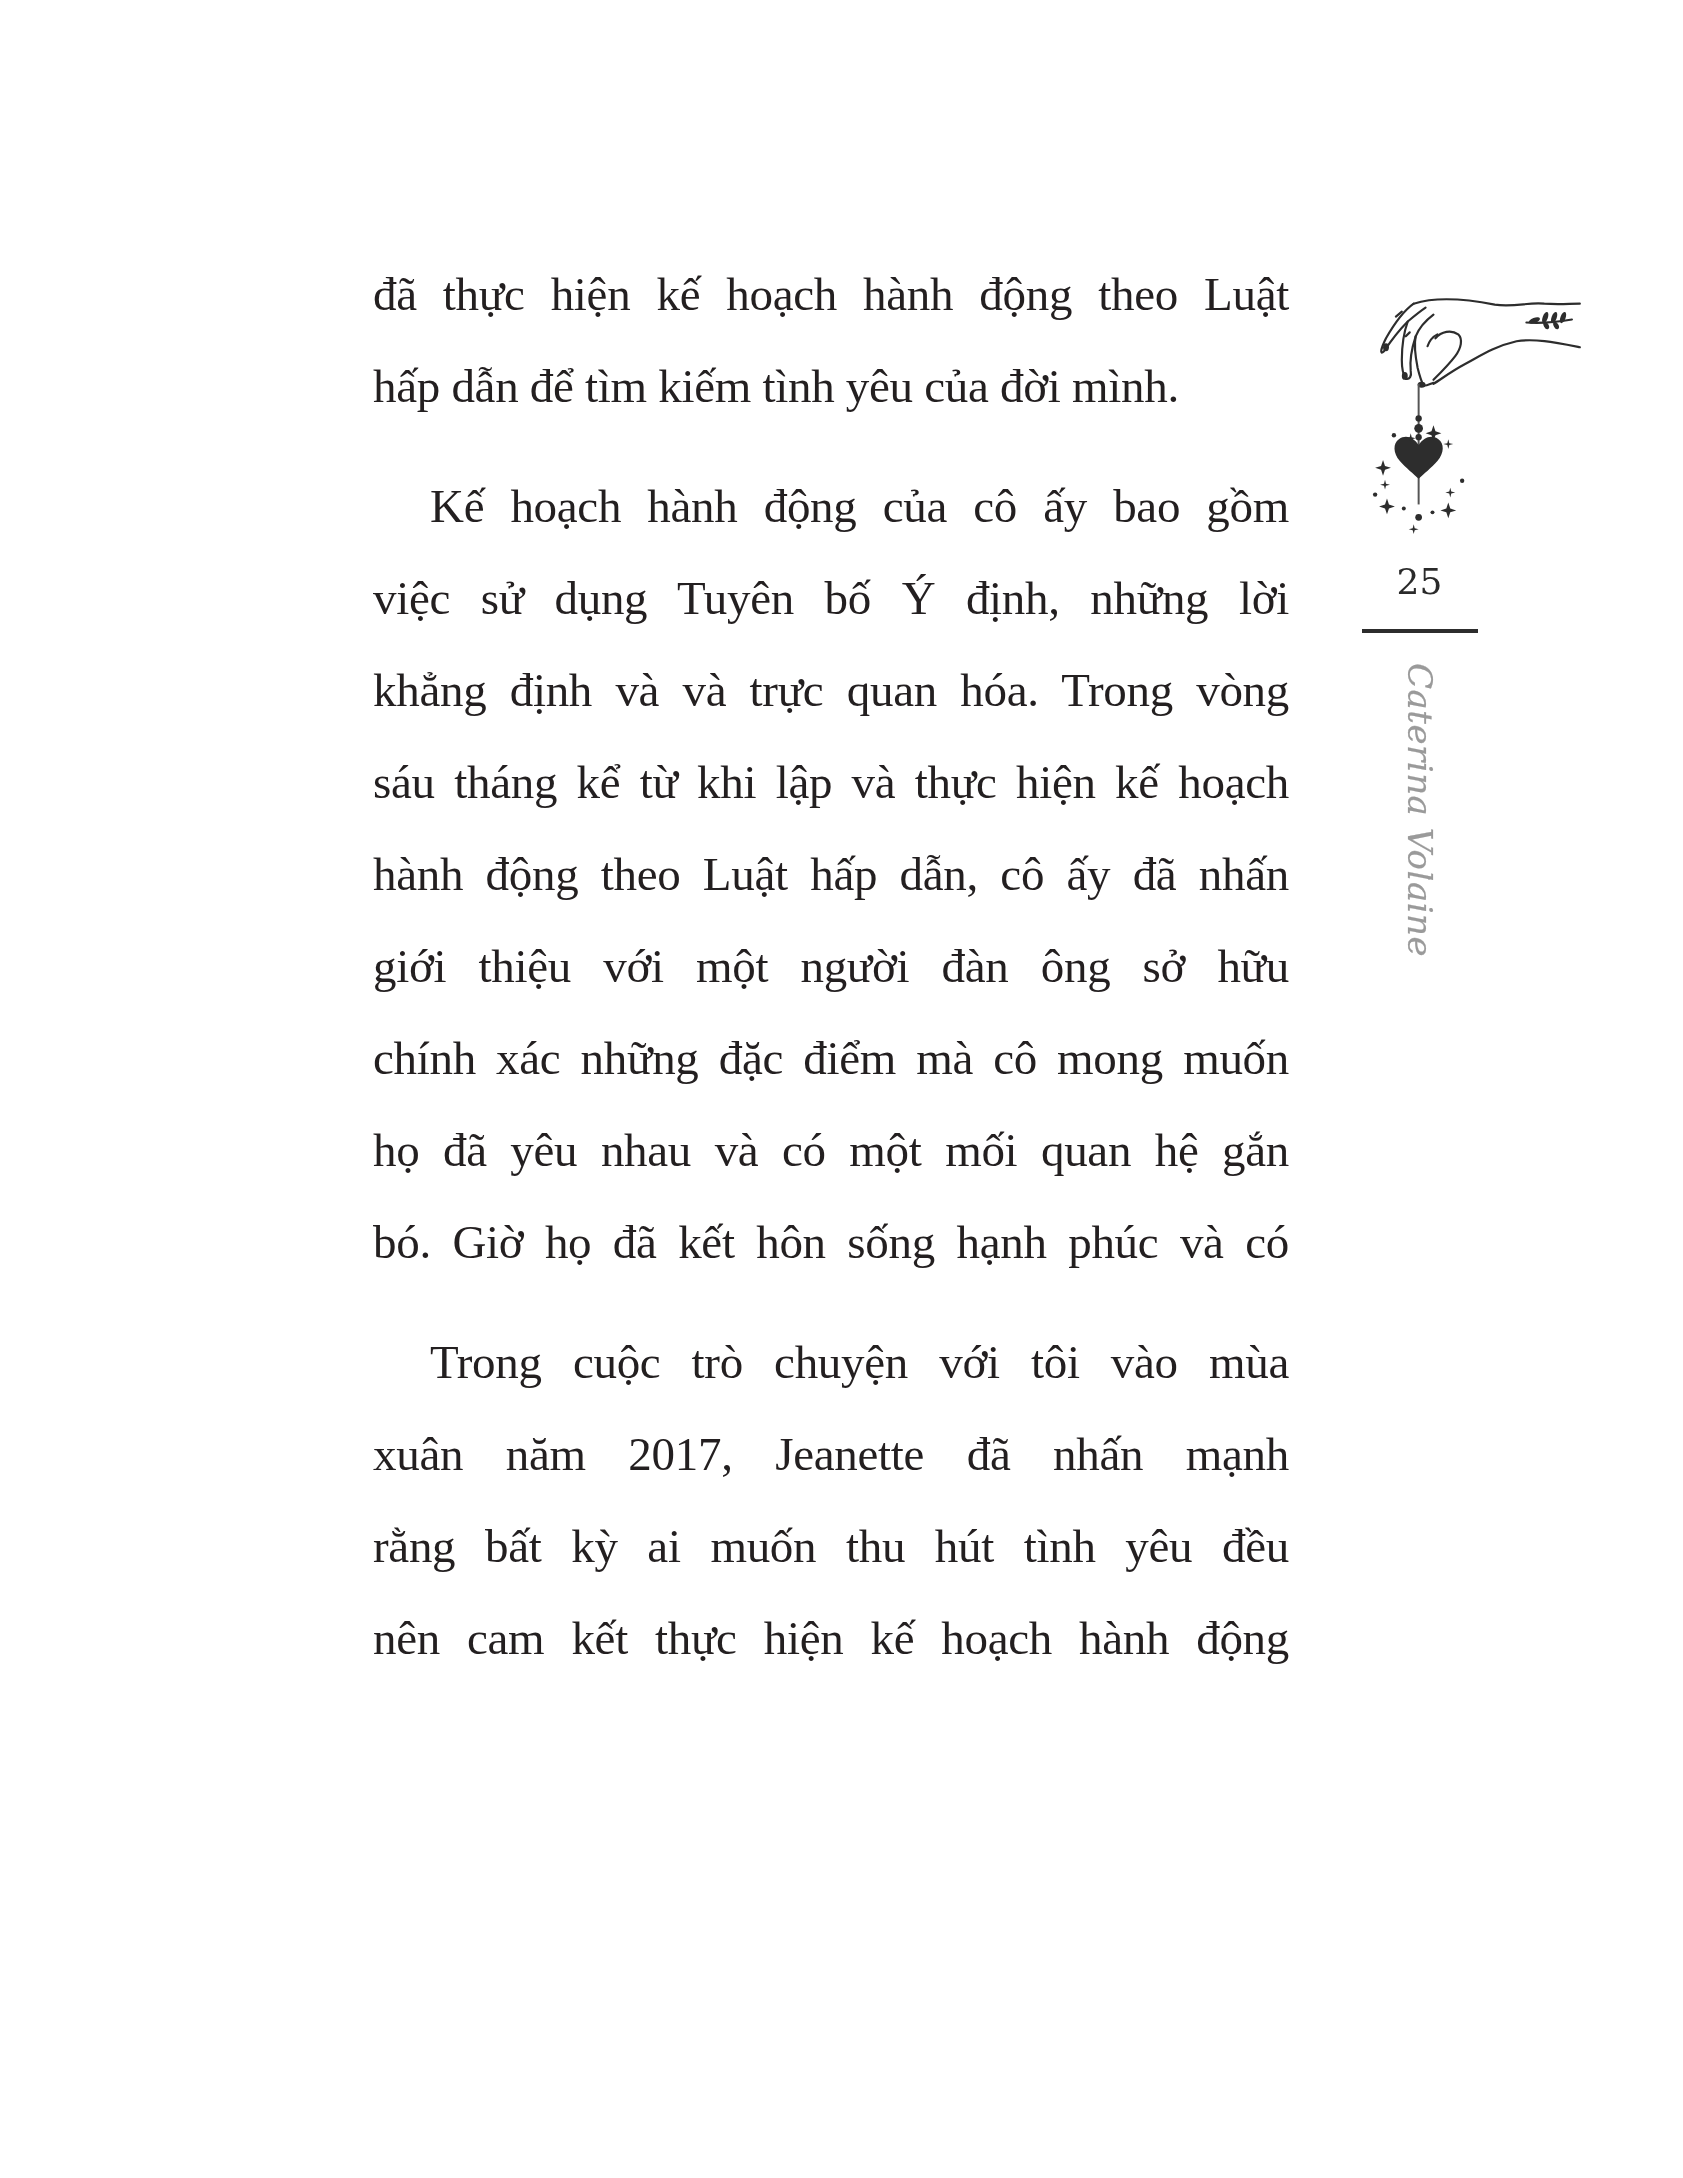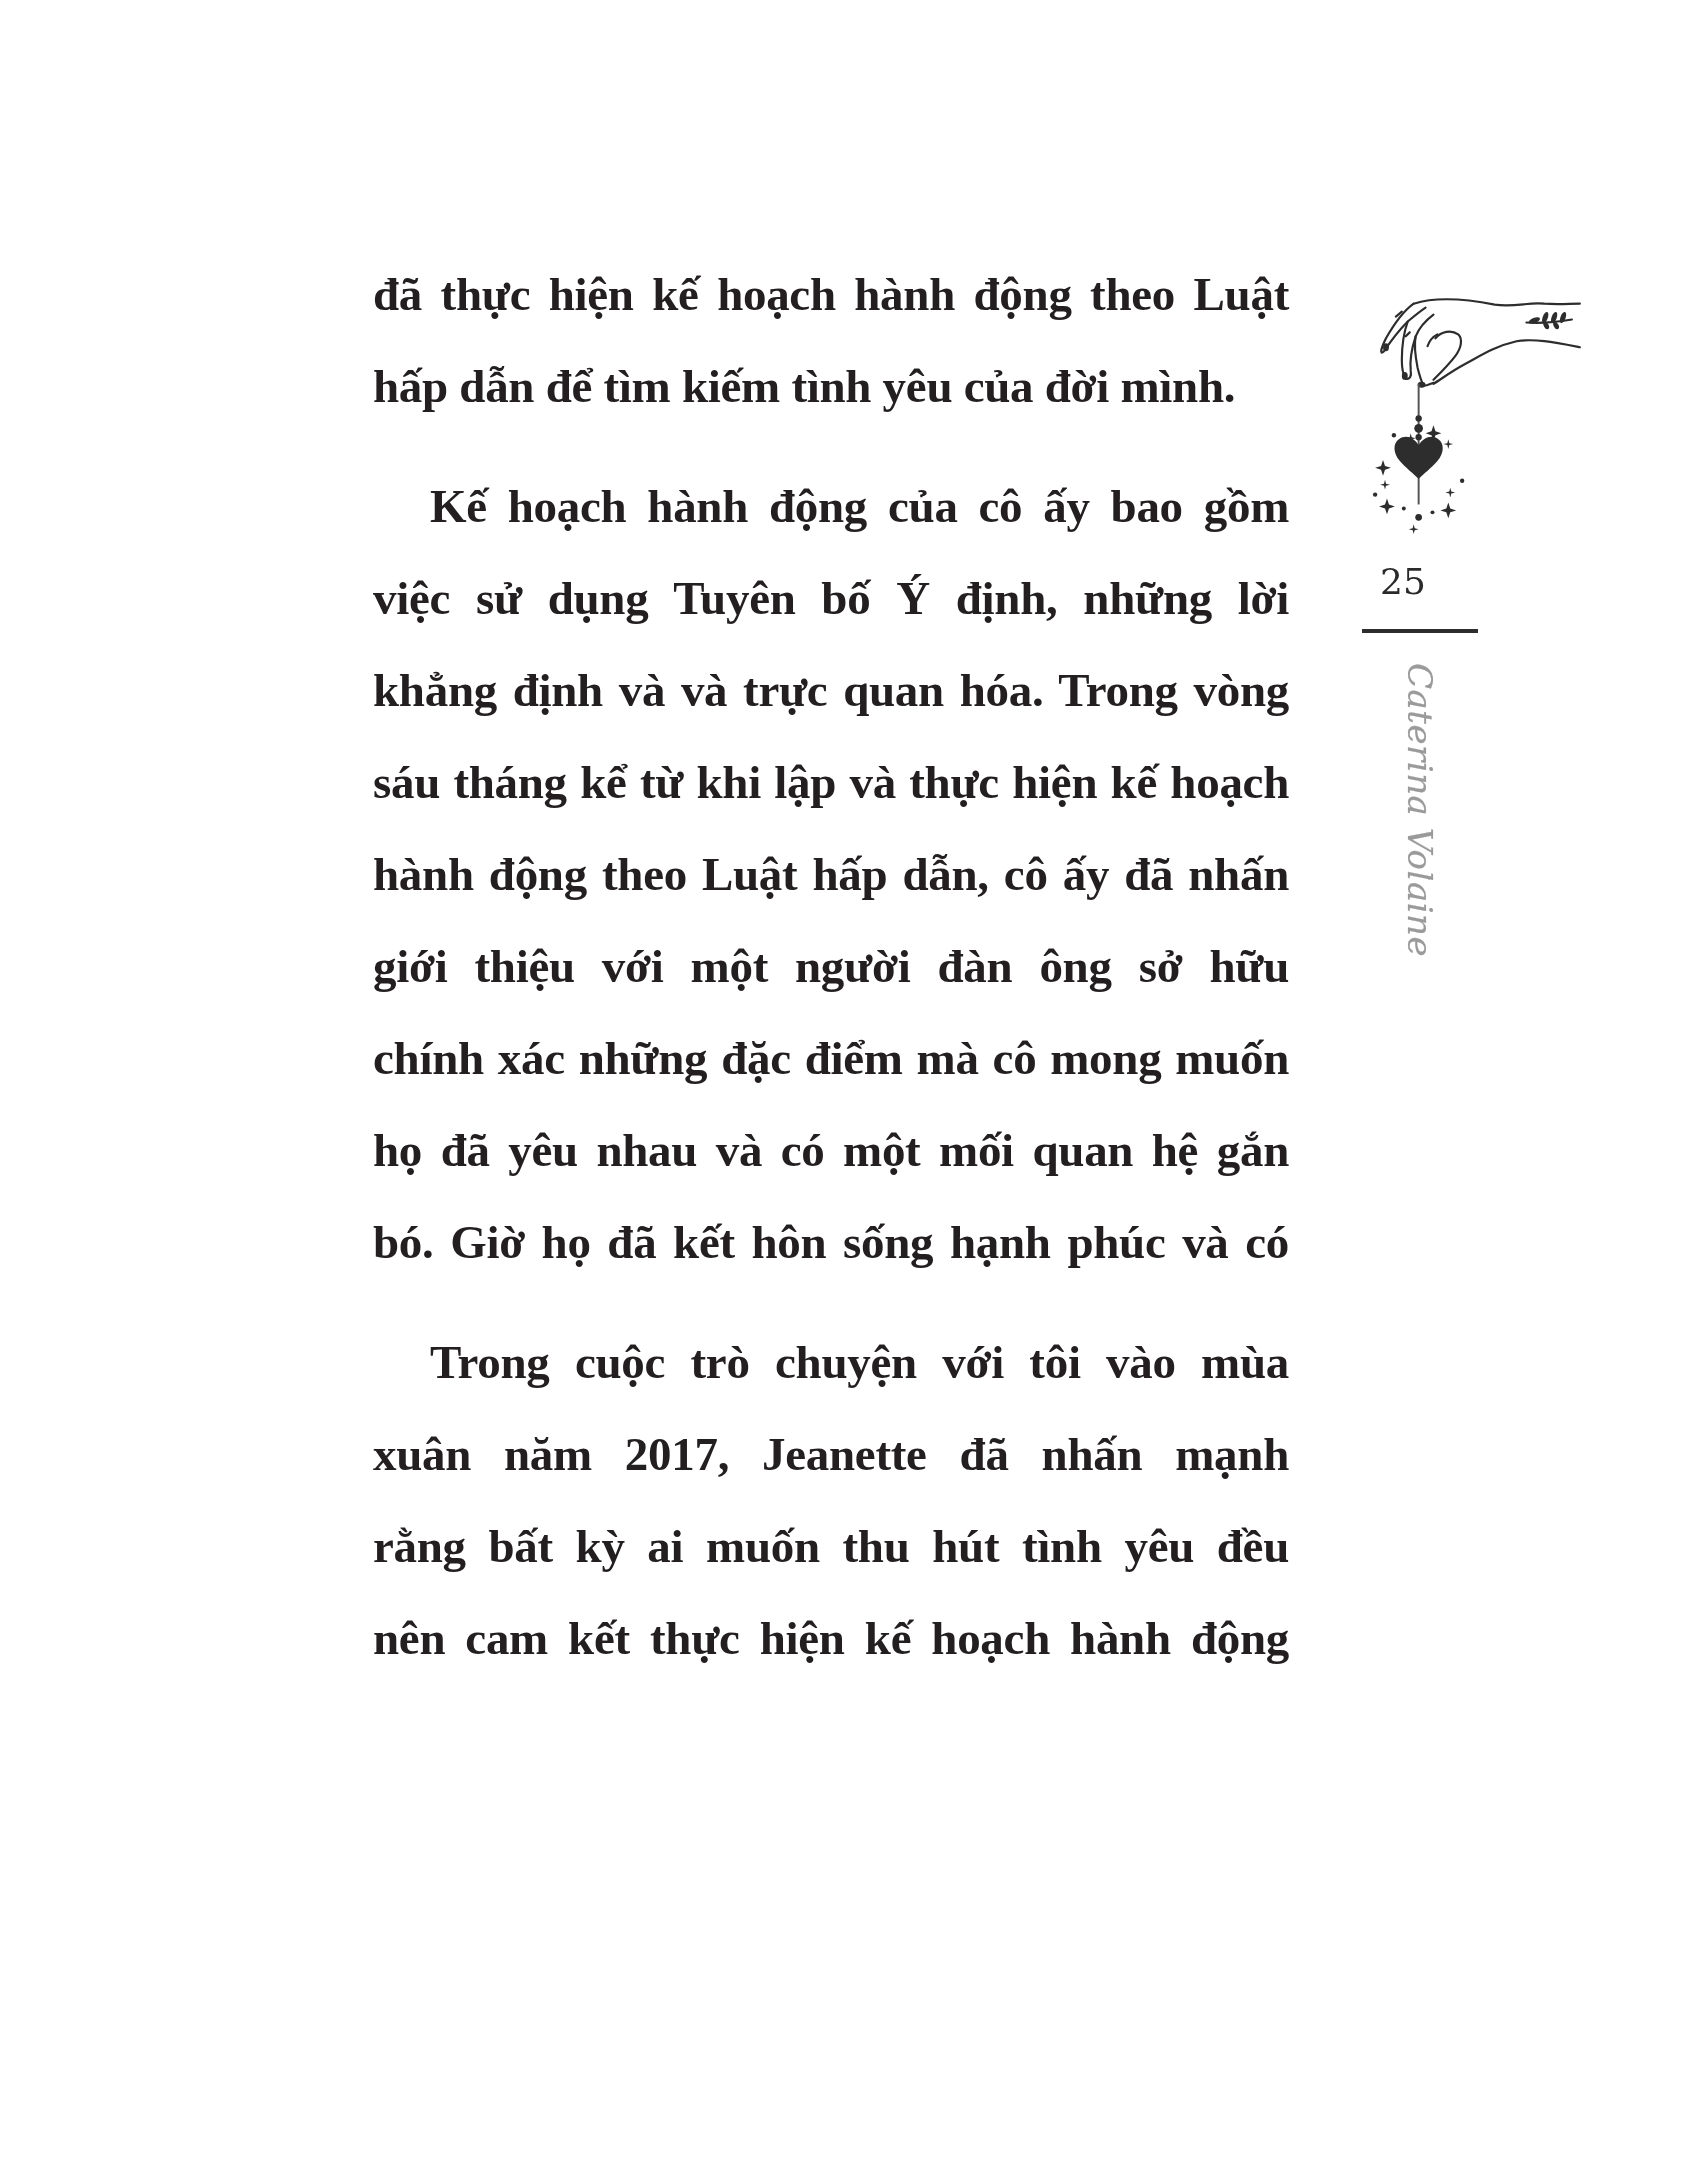--- a/index.html
+++ b/index.html
@@ -22,21 +22,20 @@
     background: #ffffff;
   }
   .body-text {
     position: absolute;
     left: 373px;
     top: 248px;
     width: 916px;
   }
   .para {
     margin: 0 0 28px 0;
-    font-weight: bold;
   }
   .line {
     display: block;
     height: 92px;
     line-height: 92px;
     font-size: 47px;
     white-space: nowrap;
     text-align: justify;
     text-align-last: justify;
     letter-spacing: -0.3px;
@@ -50,20 +49,21 @@
   }
   .ornament {
     position: absolute;
     left: 0; top: 0;
   }
   .page-number {
     position: absolute;
     left: 1380px;
     top: 560px;
     width: 79px;
+    text-align: center;
     font-family: "DejaVu Serif", serif;
     font-size: 36px;
     line-height: 44px;
     color: #2a2a2a;
   }
   .page-rule {
     position: absolute;
     left: 1362px;
     top: 629px;
     width: 116px;

